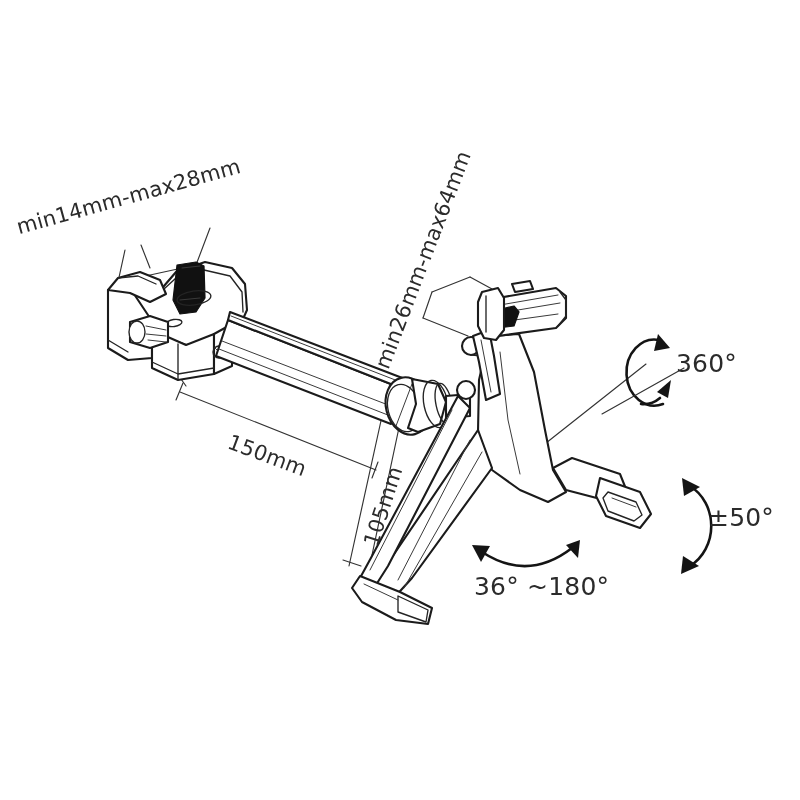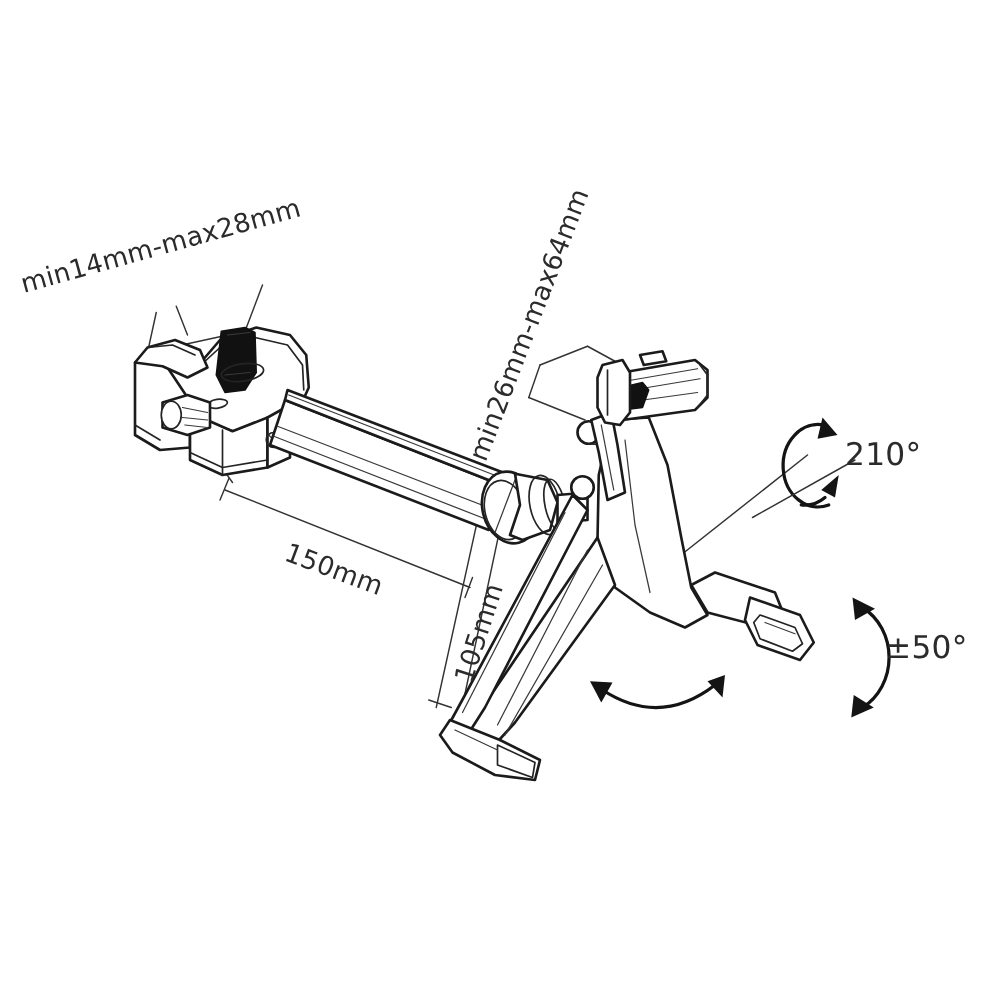--- a/index.html
+++ b/index.html
@@ -207,18 +207,19 @@
   </svg>
 
   <div class="lbl lbl-dim" style="left:14px; top:216px; transform: rotate(-15.5deg); transform-origin: left top;">min14mm-max28mm</div>
 
   <div class="lbl lbl-dim" style="left:393px; top:348px; transform: rotate(-69deg); transform-origin: left bottom;">min26mm-max64mm</div>
 
   <div class="lbl lbl-dim" style="left:233px; top:430px; transform: rotate(20.5deg); transform-origin: left top;">150mm</div>
 
   <div class="lbl lbl-dim" style="left:382px; top:525px; transform: rotate(-72deg); transform-origin: left bottom;">105mm</div>
 
-  <div class="lbl lbl-angle" style="left:676px; top:349px;">210°</div>
+  <div class="lbl lbl-angle" style="left:676px; top:349px;">360°</div>
 
   <div class="lbl lbl-angle" style="left:708px; top:503px;">±50°</div>
 
+  <div class="lbl lbl-angle" style="left:474px; top:572px;">36°  ~180°</div>
 
 </div>
 
 </body></html>

